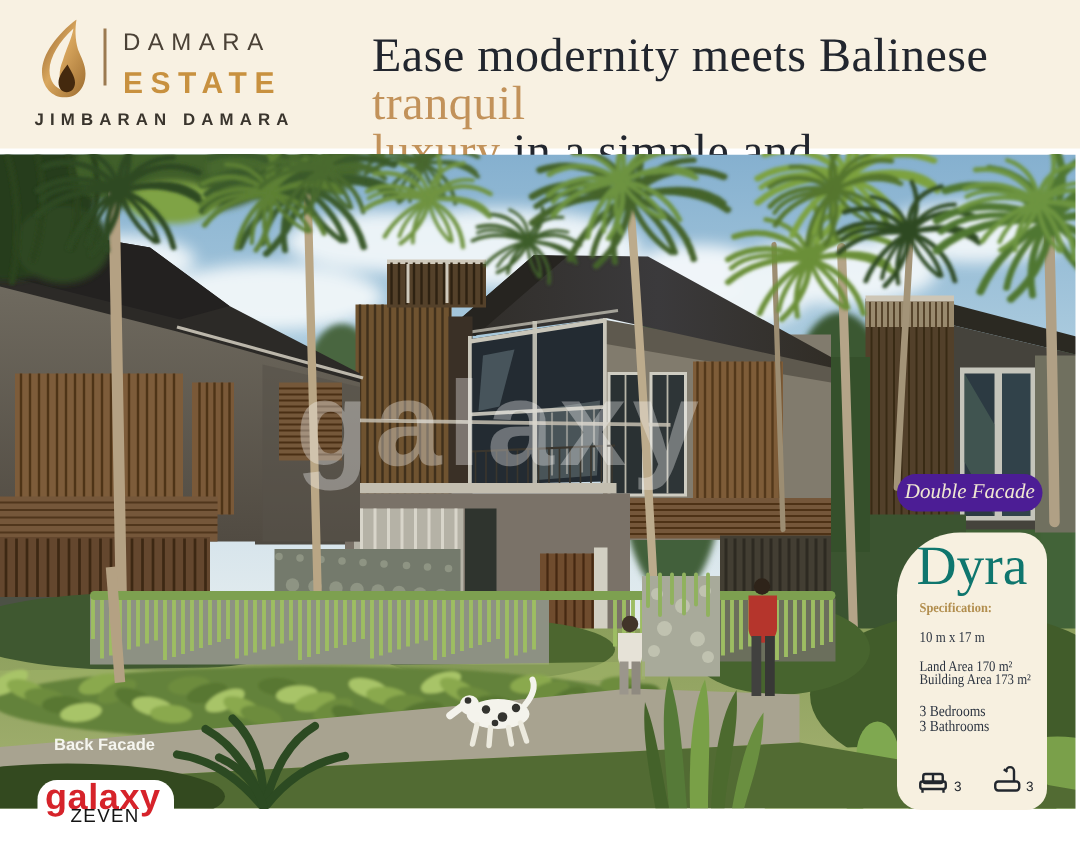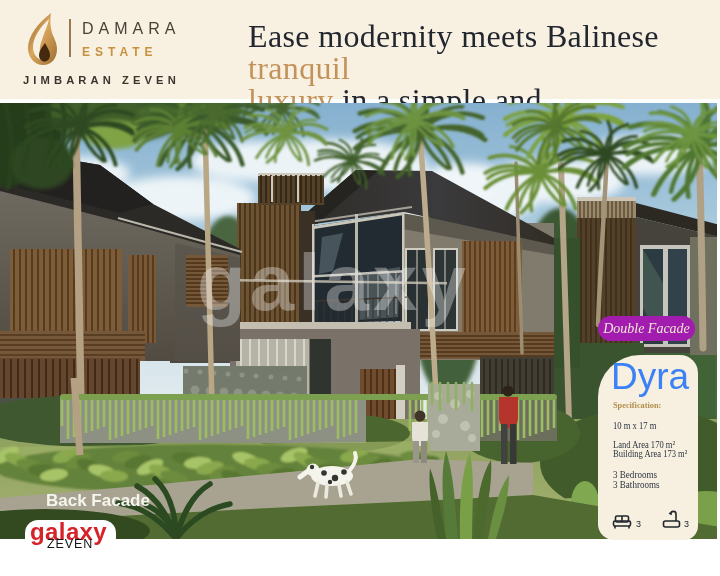--- a/index.html
+++ b/index.html
@@ -19,23 +19,23 @@
 </defs>
 <path d="M25,0 C12,10 2,23 2,35 C2,45 9,52 17,52 C26,52 31,45 31,36 C31,30 28,25 26,20 C24,13 24,6 25,0 Z" fill="url(#goldg)"></path>
 <path d="M23,6 C14,14 7,25 7,34 C7,41 11,46 16,47 C13,41 13,34 16,27 C18,20 22,12 23,6 Z" fill="#f8f1e2"></path>
 <path d="M19,30 C16,34 13,38 13,42 C13,46 15.5,48.5 18.5,48.5 C21.5,48.5 24,46 24,42 C24,38 21,34 19,30 Z" fill="#44290e"></path>
 </svg>
 
 <div class="abs" style="left:69px;top:19px;width:2px;height:38px;background:#9b7a50;"></div>
 
 <div class="abs" style="left:82px;top:20px;font-size:16px;letter-spacing:5px;color:#4a4136;font-weight:500;">DAMARA</div>
 
-<div class="abs" style="left:82px;top:45px;font-size:12px;letter-spacing:5px;color:#c8913f;font-weight:700;">ESTATE</div>
-
-<div class="abs" style="left:23px;top:74px;font-size:11.2px;letter-spacing:4.1px;color:#3a352d;font-weight:600;">JIMBARAN ZEVEN</div>
+<div class="abs" style="left:82px;top:45px;font-size:20px;letter-spacing:5px;color:#c8913f;font-weight:700;">ESTATE</div>
+
+<div class="abs" style="left:23px;top:74px;font-size:11.2px;letter-spacing:4.1px;color:#3a352d;font-weight:600;">JIMBARAN DAMARA</div>
 
 <div class="abs" style="left:248px;top:20px;width:440px;font-family:'Liberation Serif',serif;font-size:32px;letter-spacing:0.35px;line-height:32px;color:#22262e;">Ease modernity meets Balinese <span style="color:#c2925a">tranquil<br>luxury</span> in a simple and minimalistic beauty.</div>
 
 <svg class="abs" style="left:0;top:103px;" width="720" height="436" viewBox="0 0 720 436">
 <defs>
 <linearGradient id="skyg" x1="0" y1="0" x2="0" y2="1">
 <stop offset="0" stop-color="#85b0cf"></stop>
         <stop offset="0.35" stop-color="#a8c9dd"></stop>
         <stop offset="0.65" stop-color="#cfe0ea"></stop>
         <stop offset="1" stop-color="#eaf0f0"></stop>
@@ -669,27 +669,27 @@
 <rect x="510" y="321" width="6.5" height="40" fill="#383836"></rect>
 </g>
 
 <g>
       <text x="197" y="207" font-family="Liberation Sans, sans-serif" font-size="80" font-weight="bold" fill="#ffffff" opacity="0.33" letter-spacing="4">galaxy</text>
     </g>
 </svg>
 
 <div class="abs" style="left:717px;top:99px;width:3px;height:477px;background:#ffffff;"></div>
 
-<div class="abs" style="left:598px;top:316px;width:97px;height:25px;background:#a21caf;border-radius:13px;display:flex;align-items:center;justify-content:center;">
+<div class="abs" style="left:598px;top:316px;width:97px;height:25px;background:#4c1d95;border-radius:13px;display:flex;align-items:center;justify-content:center;">
     <span style="font-family:'Liberation Serif',serif;font-style:italic;font-size:14px;color:#f0e7d2;">Double Facade</span>
   </div>
 
 <div class="abs" style="left:598px;top:355px;width:100px;height:185px;background:#f7f0e0;border-radius:42px 18px 14px 16px;"></div>
 
-<div class="abs" style="left:611px;top:356px;font-family:Liberation Sans, sans-serif;font-size:37px;color:#3b82f6;">Dyra</div>
+<div class="abs" style="left:611px;top:356px;font-family:Liberation Serif, serif;font-size:37px;color:#0f766e;">Dyra</div>
 
 <div class="abs" style="left:613px;top:400px;font-family:'Liberation Serif',serif;font-size:9px;font-weight:bold;color:#b28e4e;transform:scaleX(0.92);transform-origin:left top;">Specification:</div>
 
 <div class="abs" style="left:613px;top:420px;font-family:'Liberation Serif',serif;font-size:10px;color:#2c3440;transform:scaleX(0.86);transform-origin:left top;">10 m x 17 m</div>
 
 <div class="abs" style="left:613px;top:440px;font-family:'Liberation Serif',serif;font-size:9.8px;color:#2c3440;line-height:9px;transform:scaleX(0.87);transform-origin:left top;">Land Area 170 m²<br>Building Area 173 m²</div>
 
 <div class="abs" style="left:613px;top:470px;font-family:'Liberation Serif',serif;font-size:10.3px;color:#2c3440;line-height:10px;transform:scaleX(0.88);transform-origin:left top;">3 Bedrooms<br>3 Bathrooms</div>
 
 <svg class="abs" style="left:612px;top:514px;" width="20" height="16" viewBox="0 0 20 16">
@@ -703,17 +703,17 @@
 <div class="abs" style="left:636px;top:519px;font-size:9px;color:#22272e;">3</div>
 
 <svg class="abs" style="left:662px;top:509px;" width="20" height="20" viewBox="0 0 20 20">
 <rect x="1.5" y="12" width="16" height="6" rx="2" fill="none" stroke="#22272e" stroke-width="1.6"></rect>
 <path d="M14,12 V5 a2.6,2.6 0 0 0 -5.2,0" fill="none" stroke="#22272e" stroke-width="1.6"></path>
 <path d="M9.6,5.6 l-2.4,-1.8" stroke="#22272e" stroke-width="1.6"></path>
 </svg>
 
 <div class="abs" style="left:684px;top:519px;font-size:9px;color:#22272e;">3</div>
 
-<div class="abs" style="left:46px;top:491px;font-size:17px;font-weight:bold;color:#f5f5ef;">Back Facade</div>
+<div class="abs" style="left:36px;top:491px;font-size:11px;font-weight:bold;color:#f5f5ef;">Back Facade</div>
 
 <div class="abs" style="left:25px;top:520px;width:91px;height:35px;background:#ffffff;border-radius:13px;"></div>
 <div class="abs" style="left:30px;top:518px;font-size:24px;font-weight:bold;color:#d6232a;letter-spacing:0.4px;">galaxy</div>
 <div class="abs" style="left:47px;top:537px;font-size:12.5px;font-weight:normal;color:#141414;letter-spacing:0.9px;">ZEVEN</div>
 
 </body></html>

